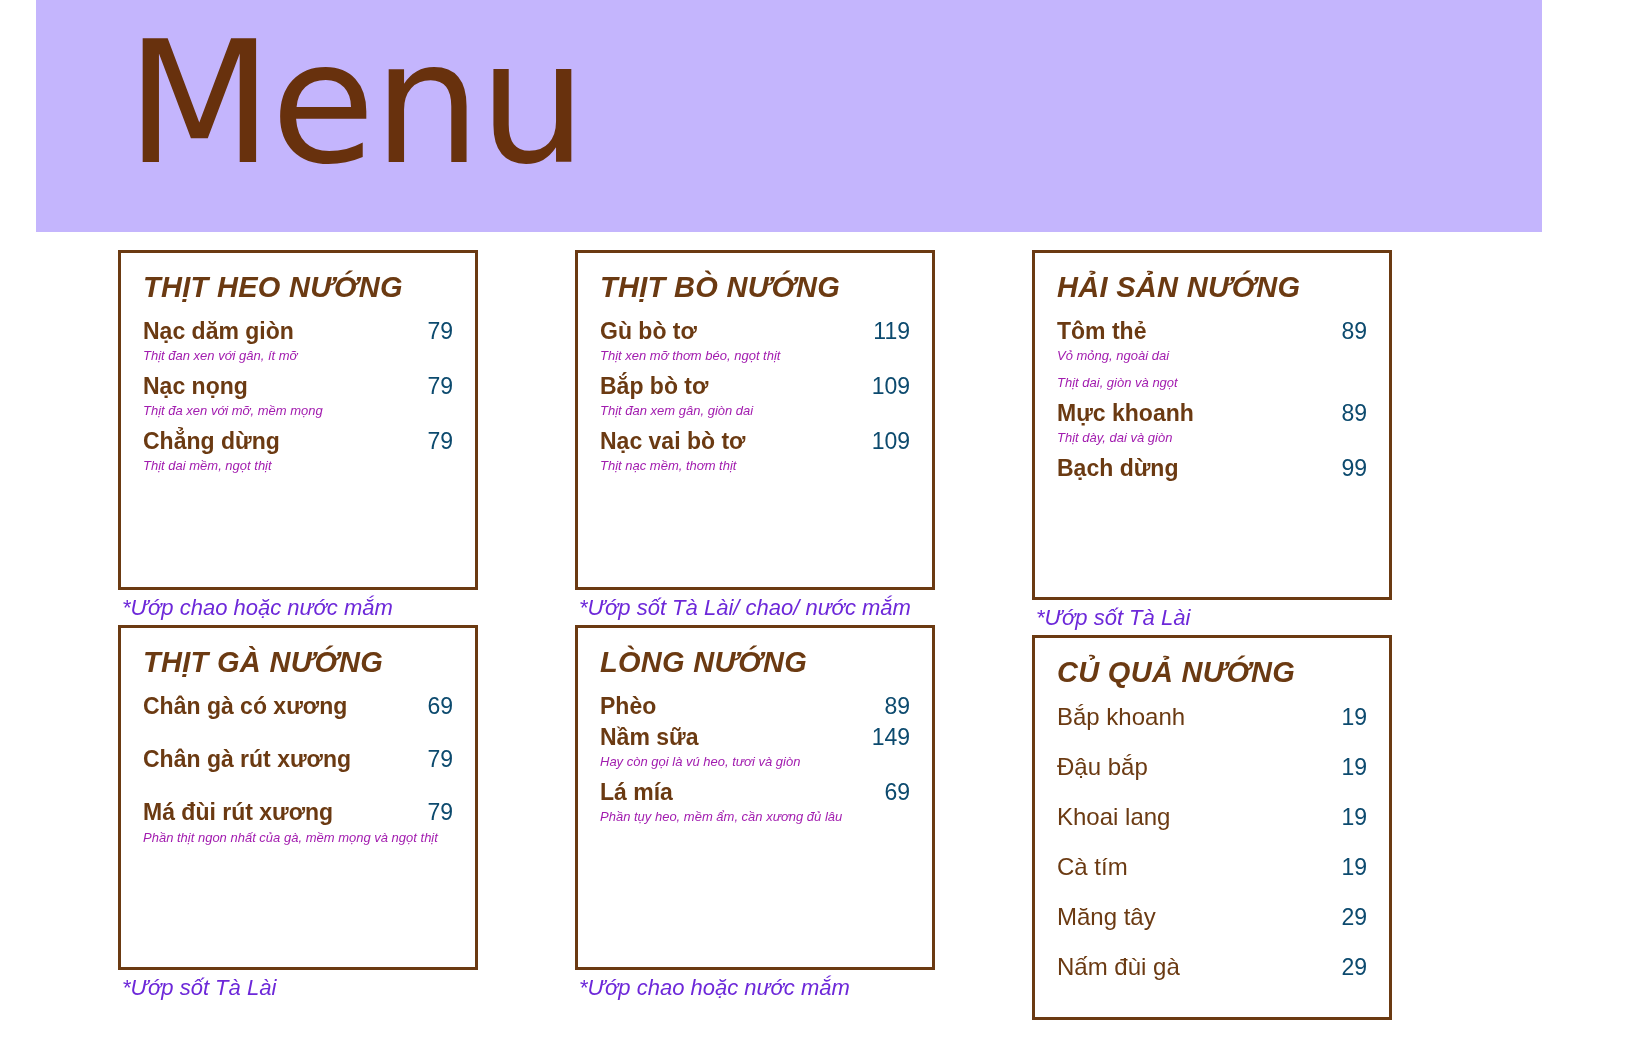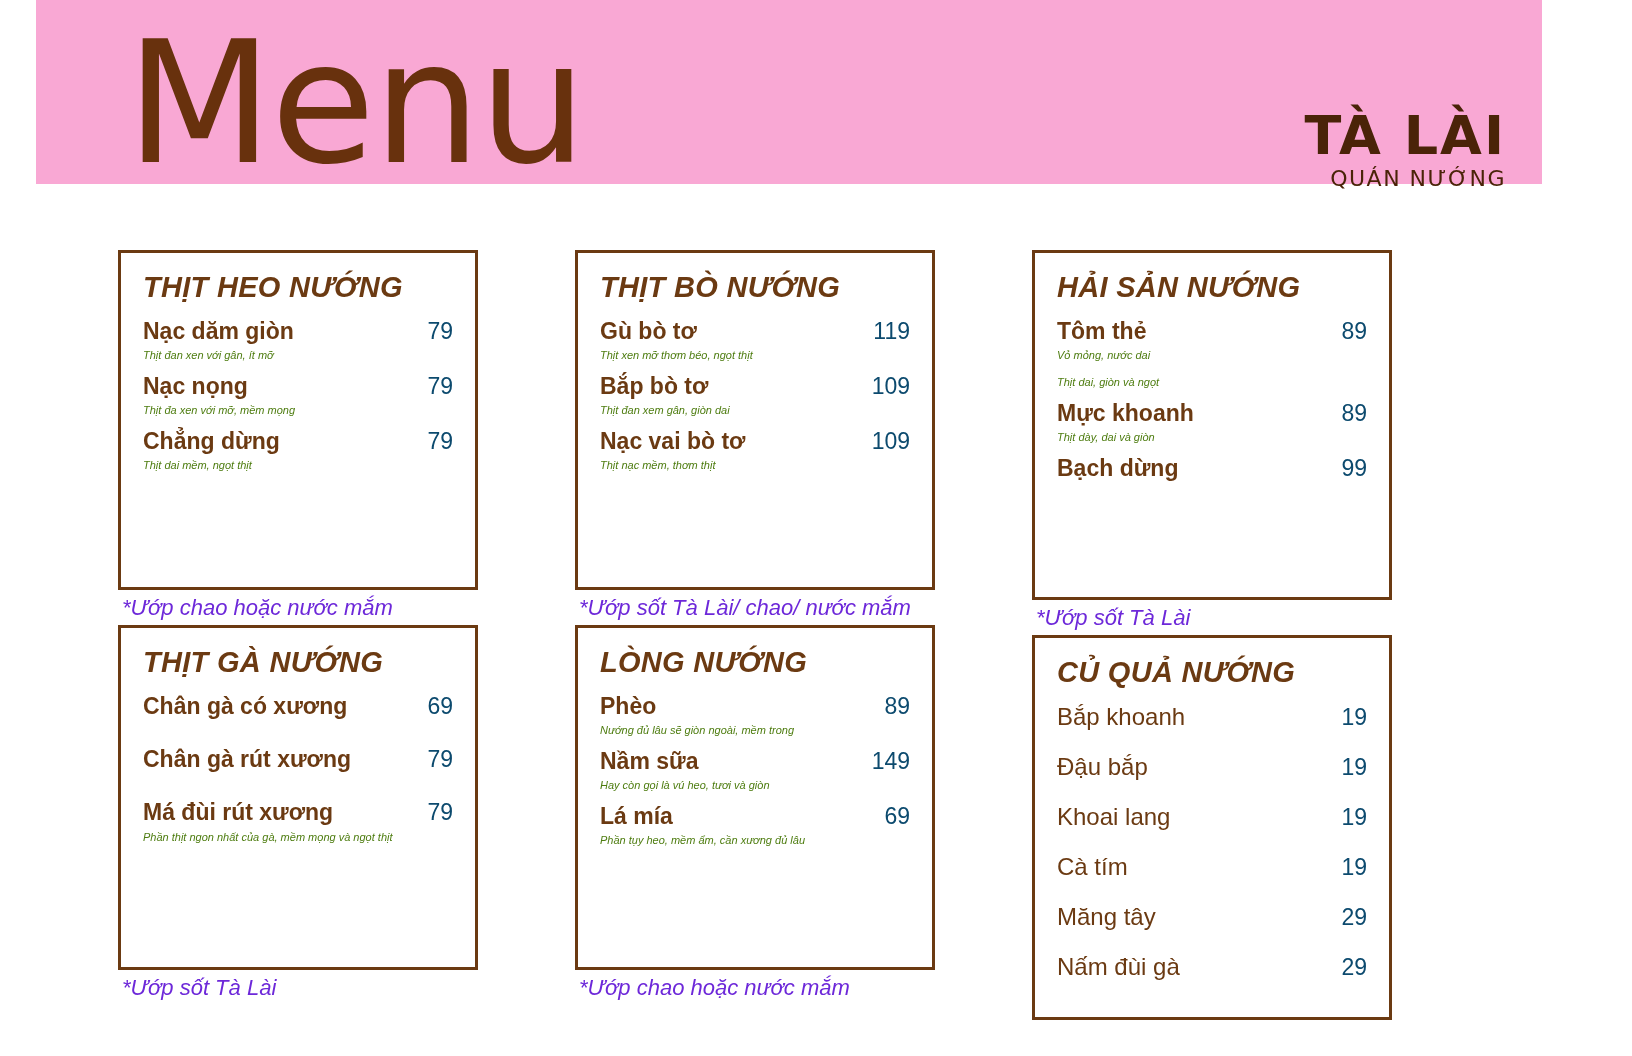--- a/index.html
+++ b/index.html
@@ -10,22 +10,22 @@
     background: #ffffff;
     font-family: "Liberation Sans", sans-serif;
     color: #6b3a12;
     overflow: hidden;
   }
 
   
   .header {
     position: absolute;
     left: 36px; top: 0;
-    width: 1506px; height: 184px;
-    background: #f9a8d4;
+    width: 1506px; height: 232px;
+    background: #c4b5fd;
   }
   .menu-word {
     position: absolute;
     left: 90px; top: 18px;
     font-size: 170px;
     line-height: 170px;
     font-weight: 400;
     color: #68310d;
     letter-spacing: -2px;
     font-family: "DejaVu Sans", sans-serif;
@@ -90,23 +90,23 @@
     font-weight: 700;
     color: #6b3a12;
   }
   .item-price {
     font-size: 23px;
     font-weight: 400;
     color: #0c4a6e;
     padding-left: 10px;
   }
   .item-desc {
-    font-size: 11px;
+    font-size: 13px;
     font-style: italic;
-    color: #4d7c0f;
+    color: #a21caf;
     line-height: 19px;
     margin-top: 1px;
     margin-bottom: 8px;
   }
   .note {
     font-size: 22px;
     font-style: italic;
     color: #6d28d9;
     padding: 5px 0 4px 4px;
   }
@@ -117,24 +117,20 @@
 
   
   .spaced .item { margin-bottom: 26px; }
   .spaced .item-desc { margin-top: 2px; }
 </style>
 </head>
 <body>
 
 <div class="header">
   <div class="menu-word">Menu</div>
-  <div class="brand">
-    <div class="brand-name">TÀ LÀI</div>
-    <div class="brand-sub">QUÁN NƯỚNG</div>
-  </div>
 </div>
 
 <div class="grid" id="grid">
     <div class="col col-1">
       <div>
         <div class="card " style="min-height: 340px;">
           <div class="card-title">THỊT HEO NƯỚNG</div>
           <div class="item">
             <div class="item-row">
               <span class="item-name">Nạc dăm giòn</span>
@@ -214,21 +210,20 @@
         <div class="note">*Ướp sốt Tà Lài/ chao/ nước mắm</div>
       </div>
       <div>
         <div class="card " style="min-height: 345px;">
           <div class="card-title">LÒNG NƯỚNG</div>
           <div class="item">
             <div class="item-row">
               <span class="item-name">Phèo</span>
               <span class="item-price">89</span>
             </div>
-            <div class="item-desc">Nướng đủ lâu sẽ giòn ngoài, mềm trong</div>
           </div>
           <div class="item">
             <div class="item-row">
               <span class="item-name">Nầm sữa</span>
               <span class="item-price">149</span>
             </div>
             <div class="item-desc">Hay còn gọi là vú heo, tươi và giòn</div>
           </div>
           <div class="item">
             <div class="item-row">
@@ -243,21 +238,21 @@
     </div>
     <div class="col col-3">
       <div>
         <div class="card " style="min-height: 350px;">
           <div class="card-title">HẢI SẢN NƯỚNG</div>
           <div class="item">
             <div class="item-row">
               <span class="item-name">Tôm thẻ</span>
               <span class="item-price">89</span>
             </div>
-            <div class="item-desc">Vỏ mỏng, nước dai</div>
+            <div class="item-desc">Vỏ mỏng, ngoài dai</div>
           </div>
           <div class="item">
             <div class="item-desc">Thịt dai, giòn và ngọt</div>
           </div>
           <div class="item">
             <div class="item-row">
               <span class="item-name">Mực khoanh</span>
               <span class="item-price">89</span>
             </div>
             <div class="item-desc">Thịt dày, dai và giòn</div>

